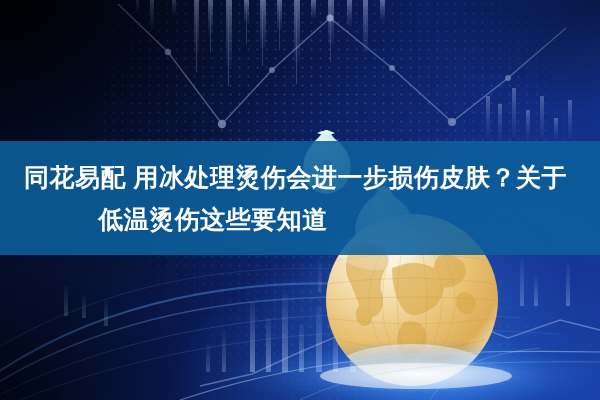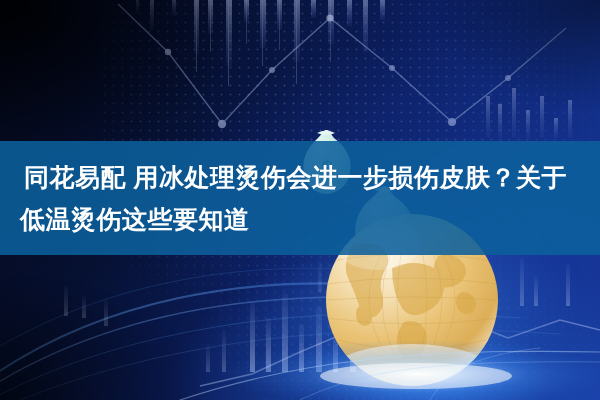--- a/index.html
+++ b/index.html
@@ -91,21 +91,21 @@
   }
   .headline-line {
     color: #ffffff;
     font-size: 25px;
     font-weight: bold;
     line-height: 42px;
     letter-spacing: 0.5px;
     white-space: nowrap;
   }
   .headline-line.l1 { text-align: left; padding-left: 4px; }
-  .headline-line.l2 { text-align: left; padding-right: 174px; }
+  .headline-line.l2 { text-align: center; padding-right: 174px; }
 </style>
 </head>
 <body>
 
 <div id="banner">
 
   <div class="bg-base"></div>
 
   <div class="bg-dots"></div>
   <div class="bg-dots lower"></div>

